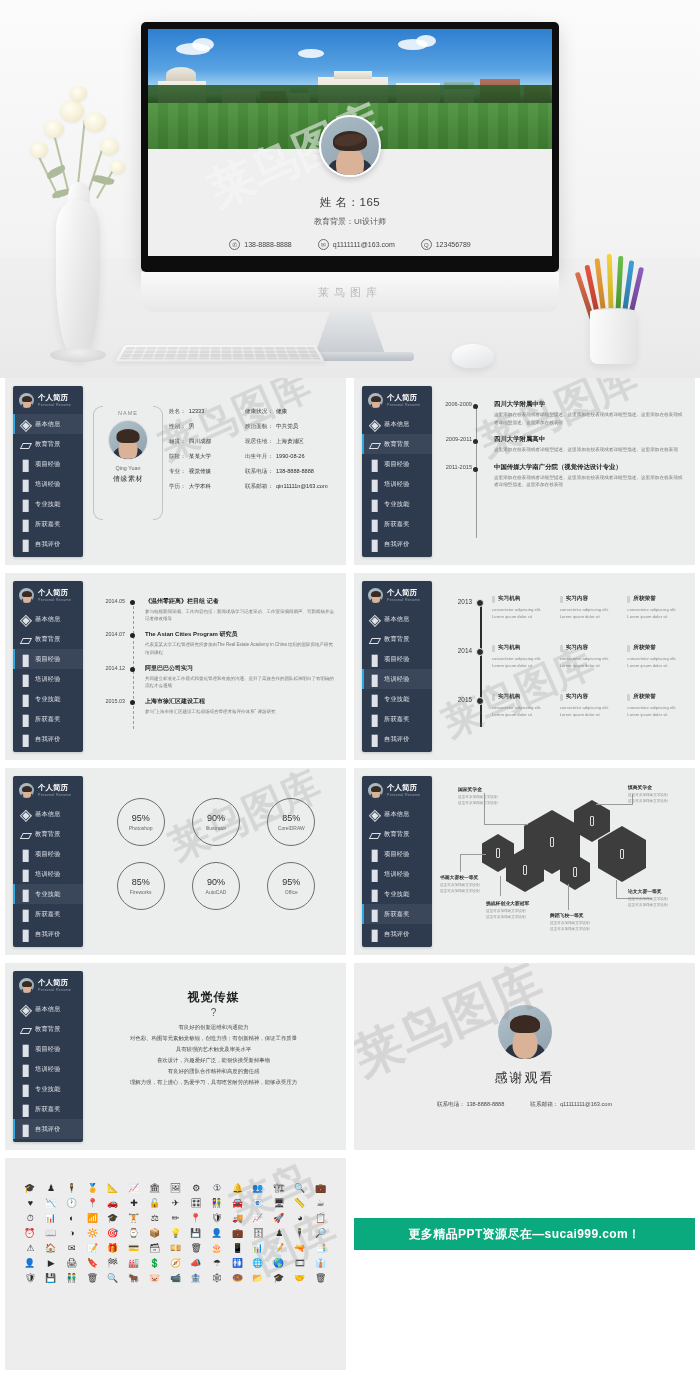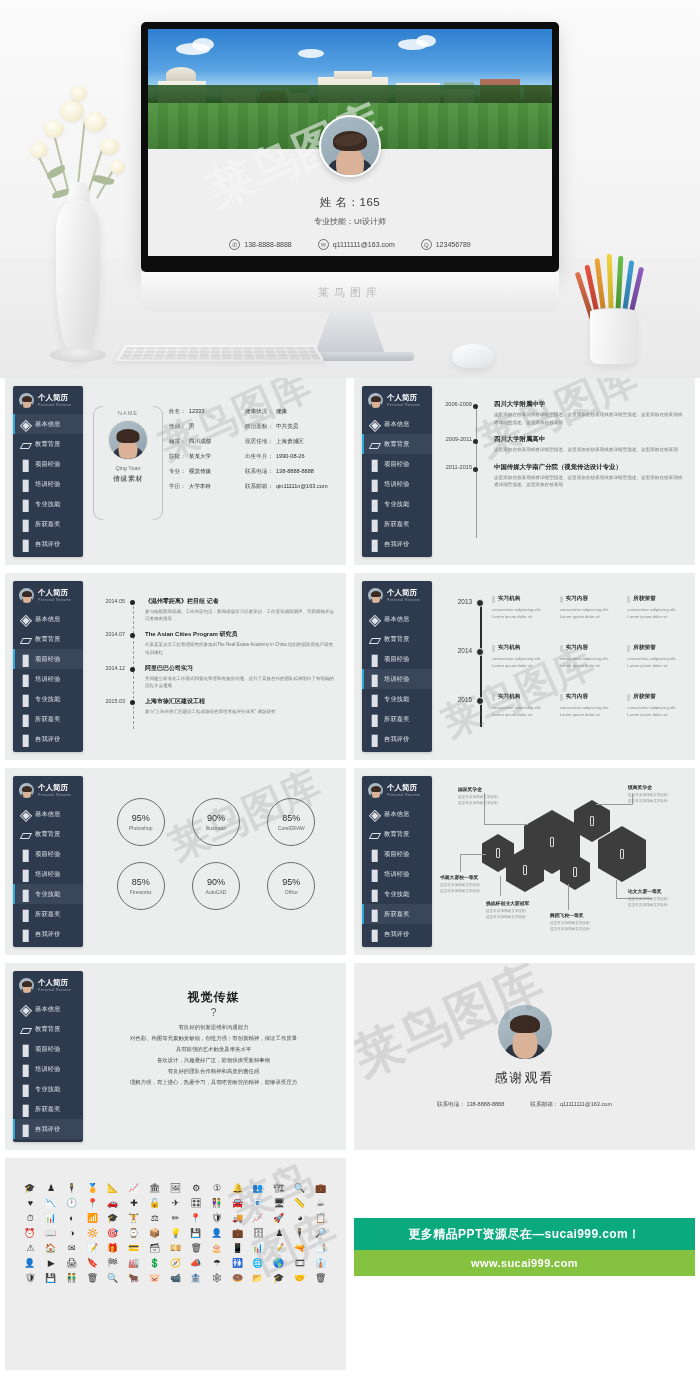--- a/index.html
+++ b/index.html
@@ -327,21 +327,21 @@
             <div class="collar"></div>
           <div class="face"></div>
             <div class="hair"></div>
             <div class="hair2"></div>
         </div>
         <div class="card-body">
           <div class="hero-name">
             <span>姓 名：</span><span>165</span>
           </div>
           <div class="hero-role">
-            <span>专业技能：</span><span>UI设计师</span>
+            <span>教育背景：</span><span>UI设计师</span>
           </div>
           <div class="hero-contacts" id="hero-contacts">
               <div class="hc">
                 <span class="hc-ic">✆</span>
                 <span>138-8888-8888</span>
               </div>
               <div class="hc">
                 <span class="hc-ic">✉</span>
                 <span>q1111111@163.com</span>
               </div>
@@ -1185,20 +1185,17 @@
             <span class="ip-i">🗑</span>
           </div>
         <div class="wm dark" style="left:236px;top:0px;font-size:42px;transform:rotate(-24deg);">莱鸟图库</div>
       </div>
 
       <div class="promo">
         <div class="promo-top"></div>
         <div class="bn1">
           <span>更多精品PPT资源尽在—sucai999.com！</span>
         </div>
-        <div class="bn2">
-          <span>www.sucai999.com</span>
-        </div>
       </div>
     </div>
 
   </div>
 </div>
 
 </body></html>

